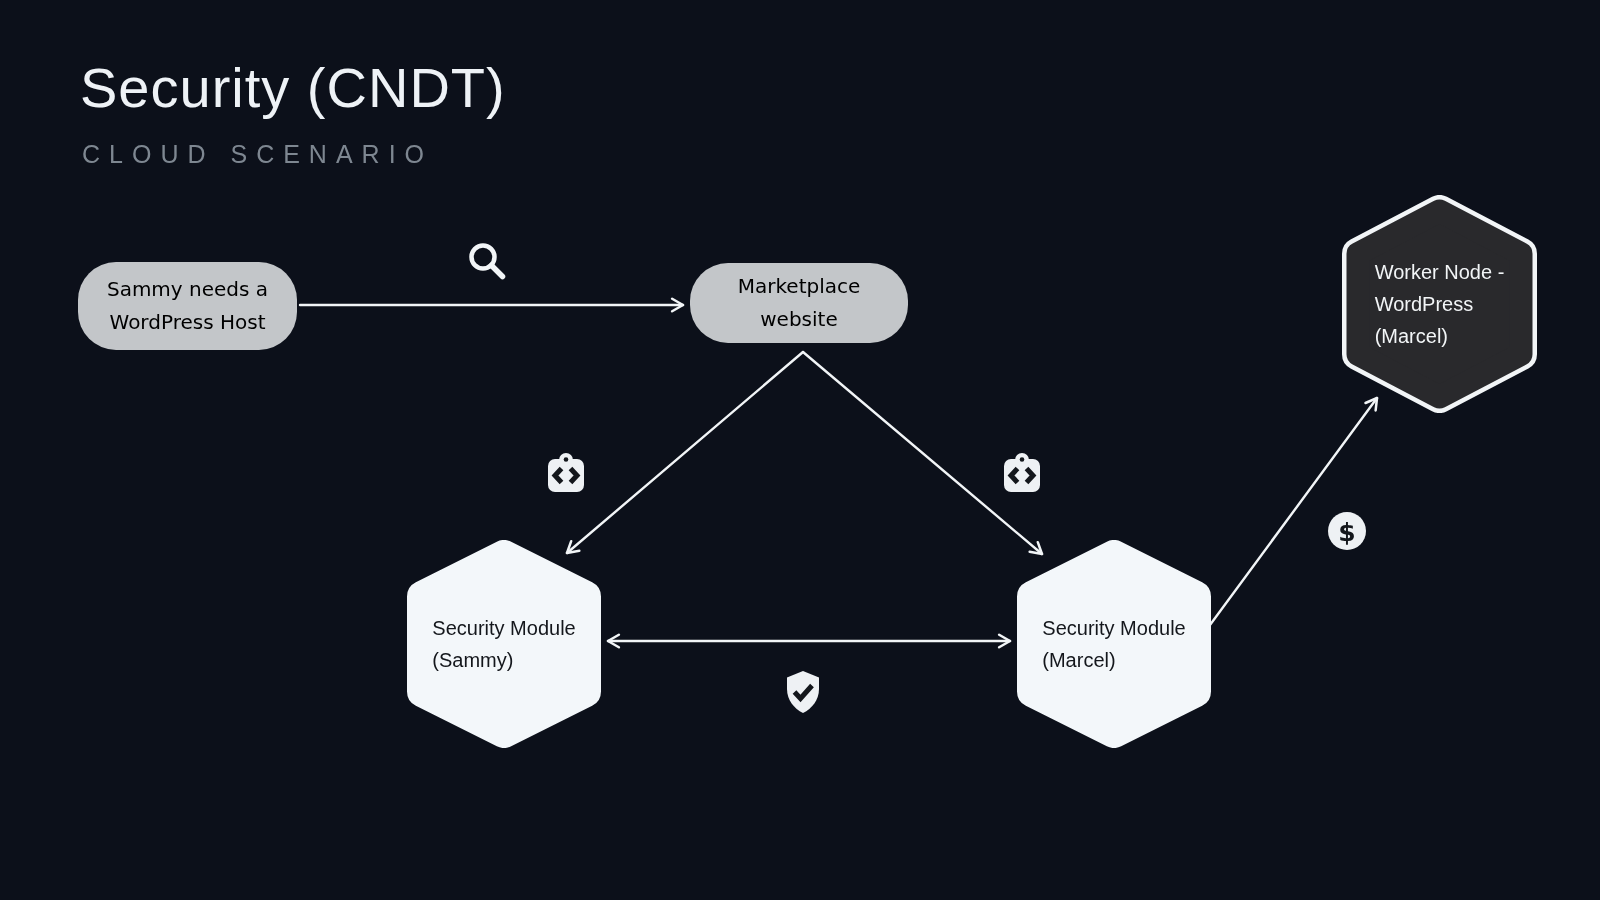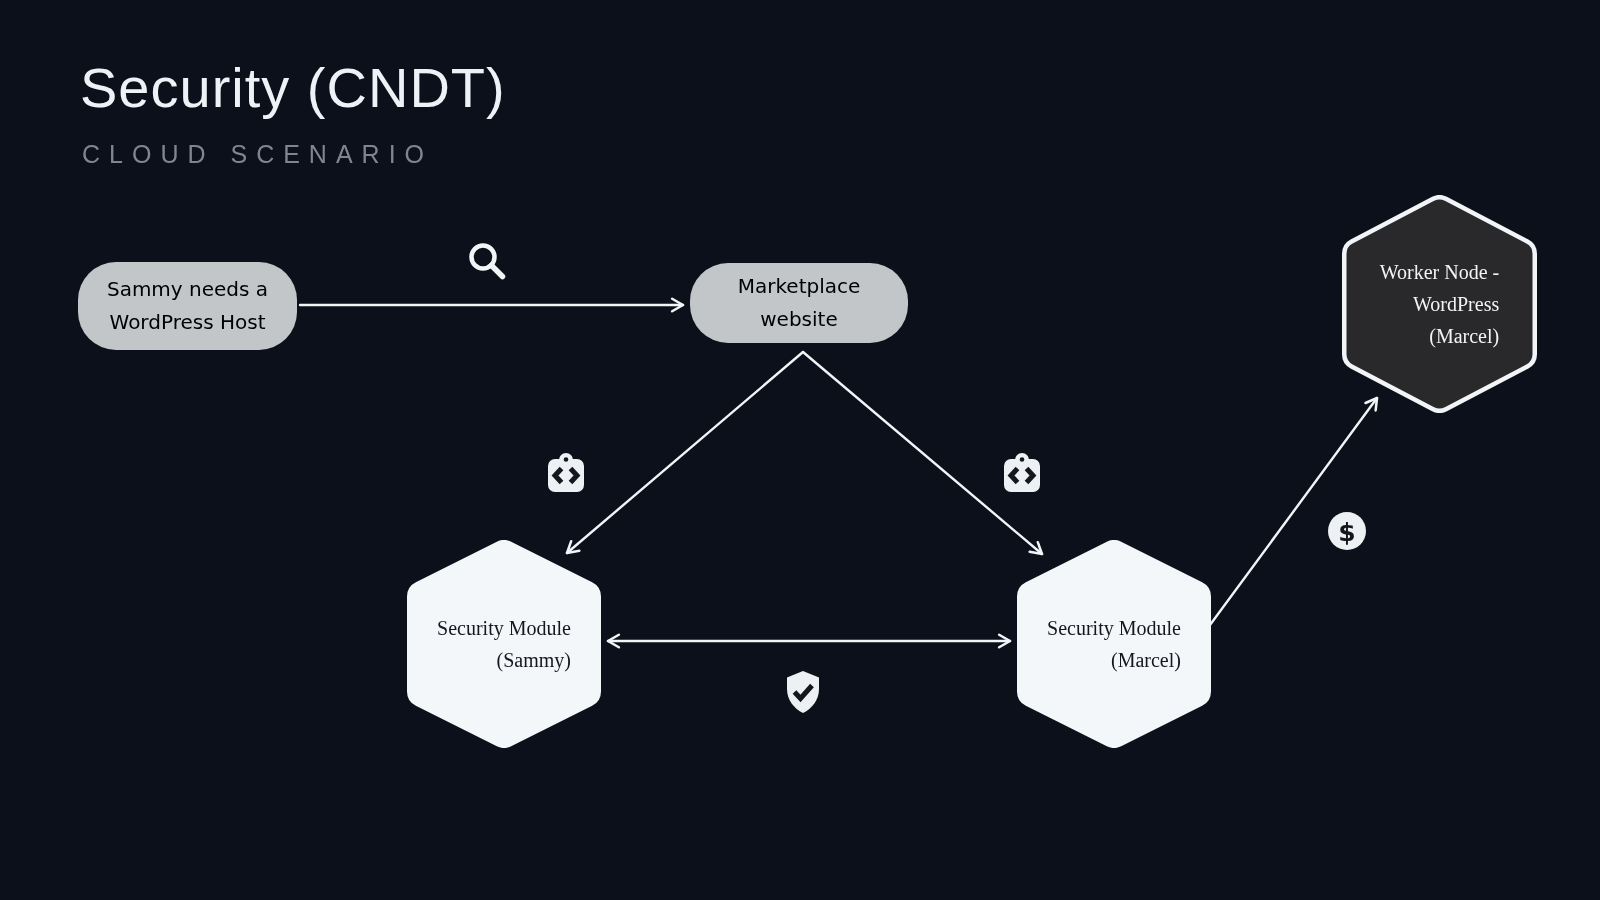--- a/index.html
+++ b/index.html
@@ -20,22 +20,22 @@
   .node{position:absolute;}
   .pill{
     display:flex;align-items:center;justify-content:center;text-align:center;
     background:#c3c6c9;border-radius:38px;color:#000000;
     font-family:"DejaVu Sans","Liberation Sans",sans-serif;
     font-size:20px;font-weight:500;line-height:33px;white-space:pre-line;
   }
   .hex svg{display:block;}
   .hex .node-label{
     position:absolute;left:0;top:0;right:0;bottom:0;
-    display:flex;align-items:center;justify-content:center;text-align:right;
-    color:#14171c;font-family:Liberation Serif, serif;
+    display:flex;align-items:center;justify-content:center;text-align:left;
+    color:#14171c;font-family:Liberation Sans, sans-serif;
     font-size:20px;font-weight:500;line-height:32px;white-space:pre-line;
   }
   .hex--dark .node-label{color:#f2f5f7;}
   .icon{position:absolute;}
 </style>
 </head>
 <body>
 
 <div class="stage">
 

